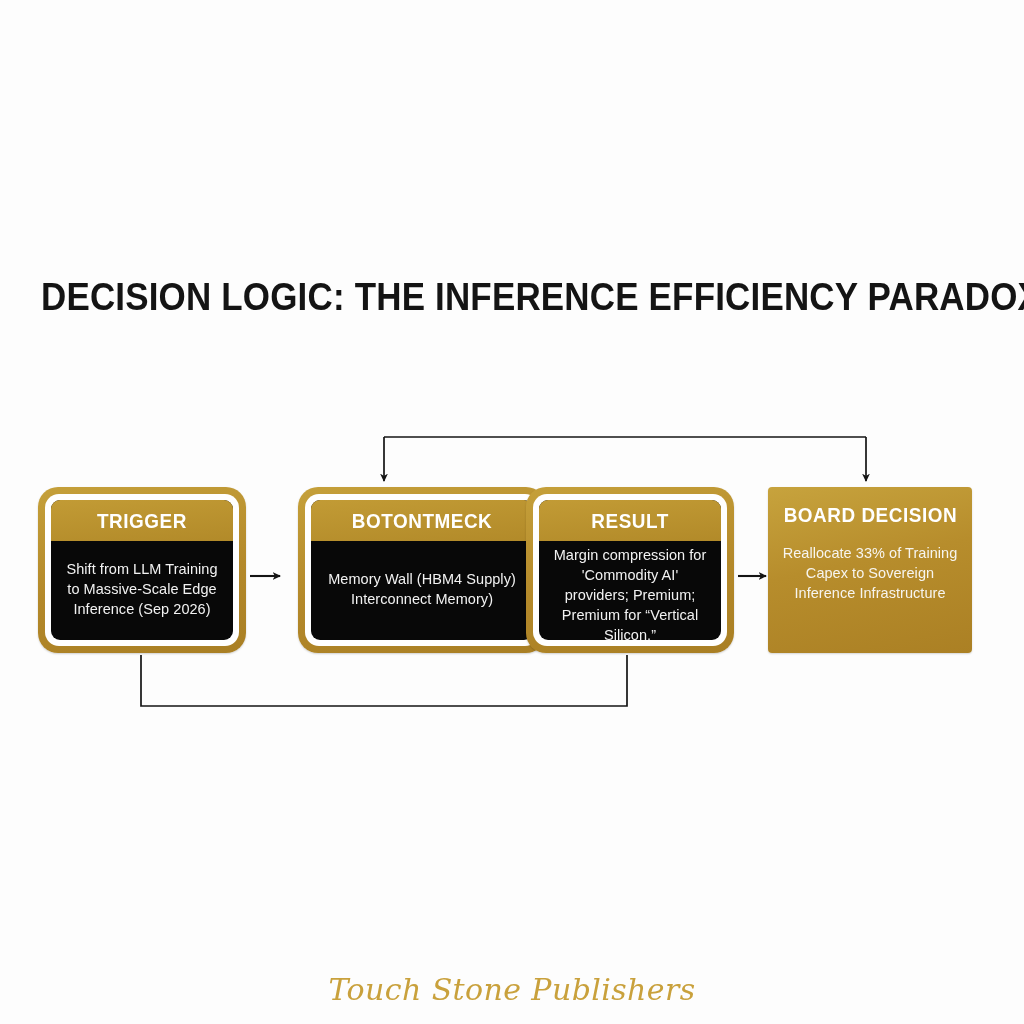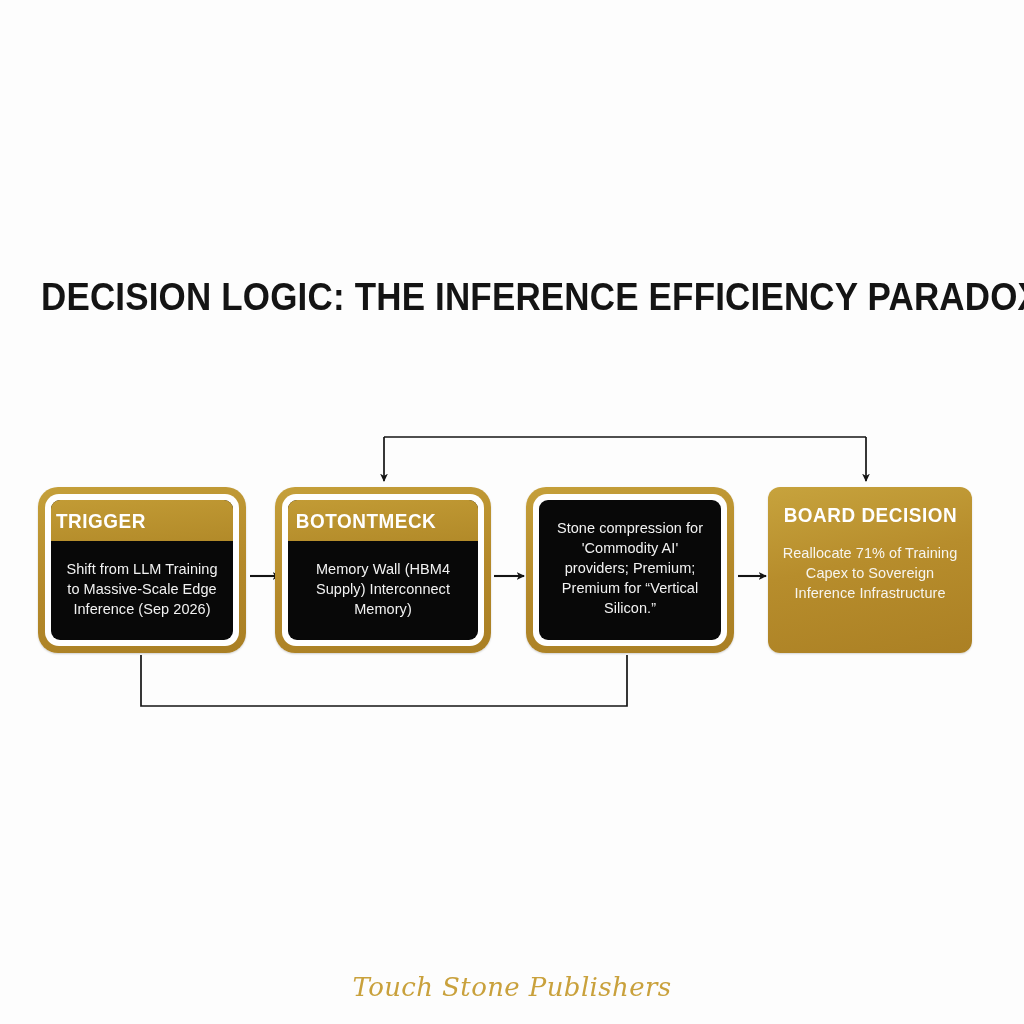--- a/index.html
+++ b/index.html
@@ -72,34 +72,35 @@
     box-sizing: border-box;
     display: flex;
     flex-direction: column;
   }
   .node.framed .hdr {
     background: linear-gradient(175deg, #c29b35 0%, #b28a29 100%);
     height: 41px;
     flex: 0 0 41px;
     display: flex;
     align-items: center;
+    justify-content: center;
   }
   .node.framed .bdy {
     flex: 1 1 auto;
     display: flex;
     align-items: center;
     justify-content: center;
     padding: 4px 10px 8px 10px;
     box-sizing: border-box;
   }
 
   
   .node.solid {
     background: linear-gradient(168deg, #c7a33d 0%, #b78d2c 45%, #ab8024 100%);
-    border-radius: 12px;
+    border-radius: 4px;
     box-shadow: 0 1px 2px rgba(0,0,0,0.16);
     display: flex;
     flex-direction: column;
     padding: 0;
   }
   .node.solid .hdr {
     height: 56px;
     flex: 0 0 56px;
     display: flex;
     align-items: center;
@@ -140,21 +141,21 @@
 
   
   #footer {
     position: absolute;
     left: 0;
     top: 972px;
     width: 1024px;
     text-align: center;
     font-family: "DejaVu Serif", serif;
     font-style: italic;
-    font-size: 26px;
+    font-size: 30px;
     color: #c9a13c;
     letter-spacing: 0.4px;
   }
 
   
   #connectors {
     position: absolute;
     left: 0; top: 0;
     width: 1024px;
     height: 1024px;
@@ -202,47 +203,50 @@
         <div class="hdr">
           <span class="hdr-text">TRIGGER</span>
         </div>
         <div class="bdy">
           <span class="bdy-text">Shift from LLM Training to Massive-Scale Edge Inference (Sep 2026)</span>
         </div>
       </div>
     </div>
   </div>
 
-  <div class="node framed" style="left:275px; top:487px; width:216px; height:166px;">
+  <div class="node framed" style="left:298px; top:487px; width:248px; height:166px;">
     <div class="gap">
       <div class="card">
         <div class="hdr">
           <span class="hdr-text">BOTONTMECK</span>
         </div>
         <div class="bdy">
           <span class="bdy-text">Memory Wall (HBM4 Supply) Interconnect Memory)</span>
         </div>
       </div>
     </div>
   </div>
 
   <div class="node framed" style="left:526px; top:487px; width:208px; height:166px;">
     <div class="gap">
       <div class="card">
+        <div class="hdr">
+          <span class="hdr-text">RESULT</span>
+        </div>
         <div class="bdy">
-          <span class="bdy-text">Stone compression for 'Commodity AI' providers; Premium; Premium for “Vertical Silicon.”</span>
+          <span class="bdy-text">Margin compression for 'Commodity AI' providers; Premium; Premium for “Vertical Silicon.”</span>
         </div>
       </div>
     </div>
   </div>
 
   <div class="node solid" style="left:768px; top:487px; width:204px; height:166px;">
     <div class="hdr">
       <span class="hdr-text">BOARD DECISION</span>
     </div>
     <div class="bdy">
-      <span class="bdy-text">Reallocate 71% of Training Capex to Sovereign Inference Infrastructure</span>
+      <span class="bdy-text">Reallocate 33% of Training Capex to Sovereign Inference Infrastructure</span>
     </div>
   </div>
 
   <div id="footer">Touch Stone Publishers</div>
 
 </div>
 
 </body></html>

